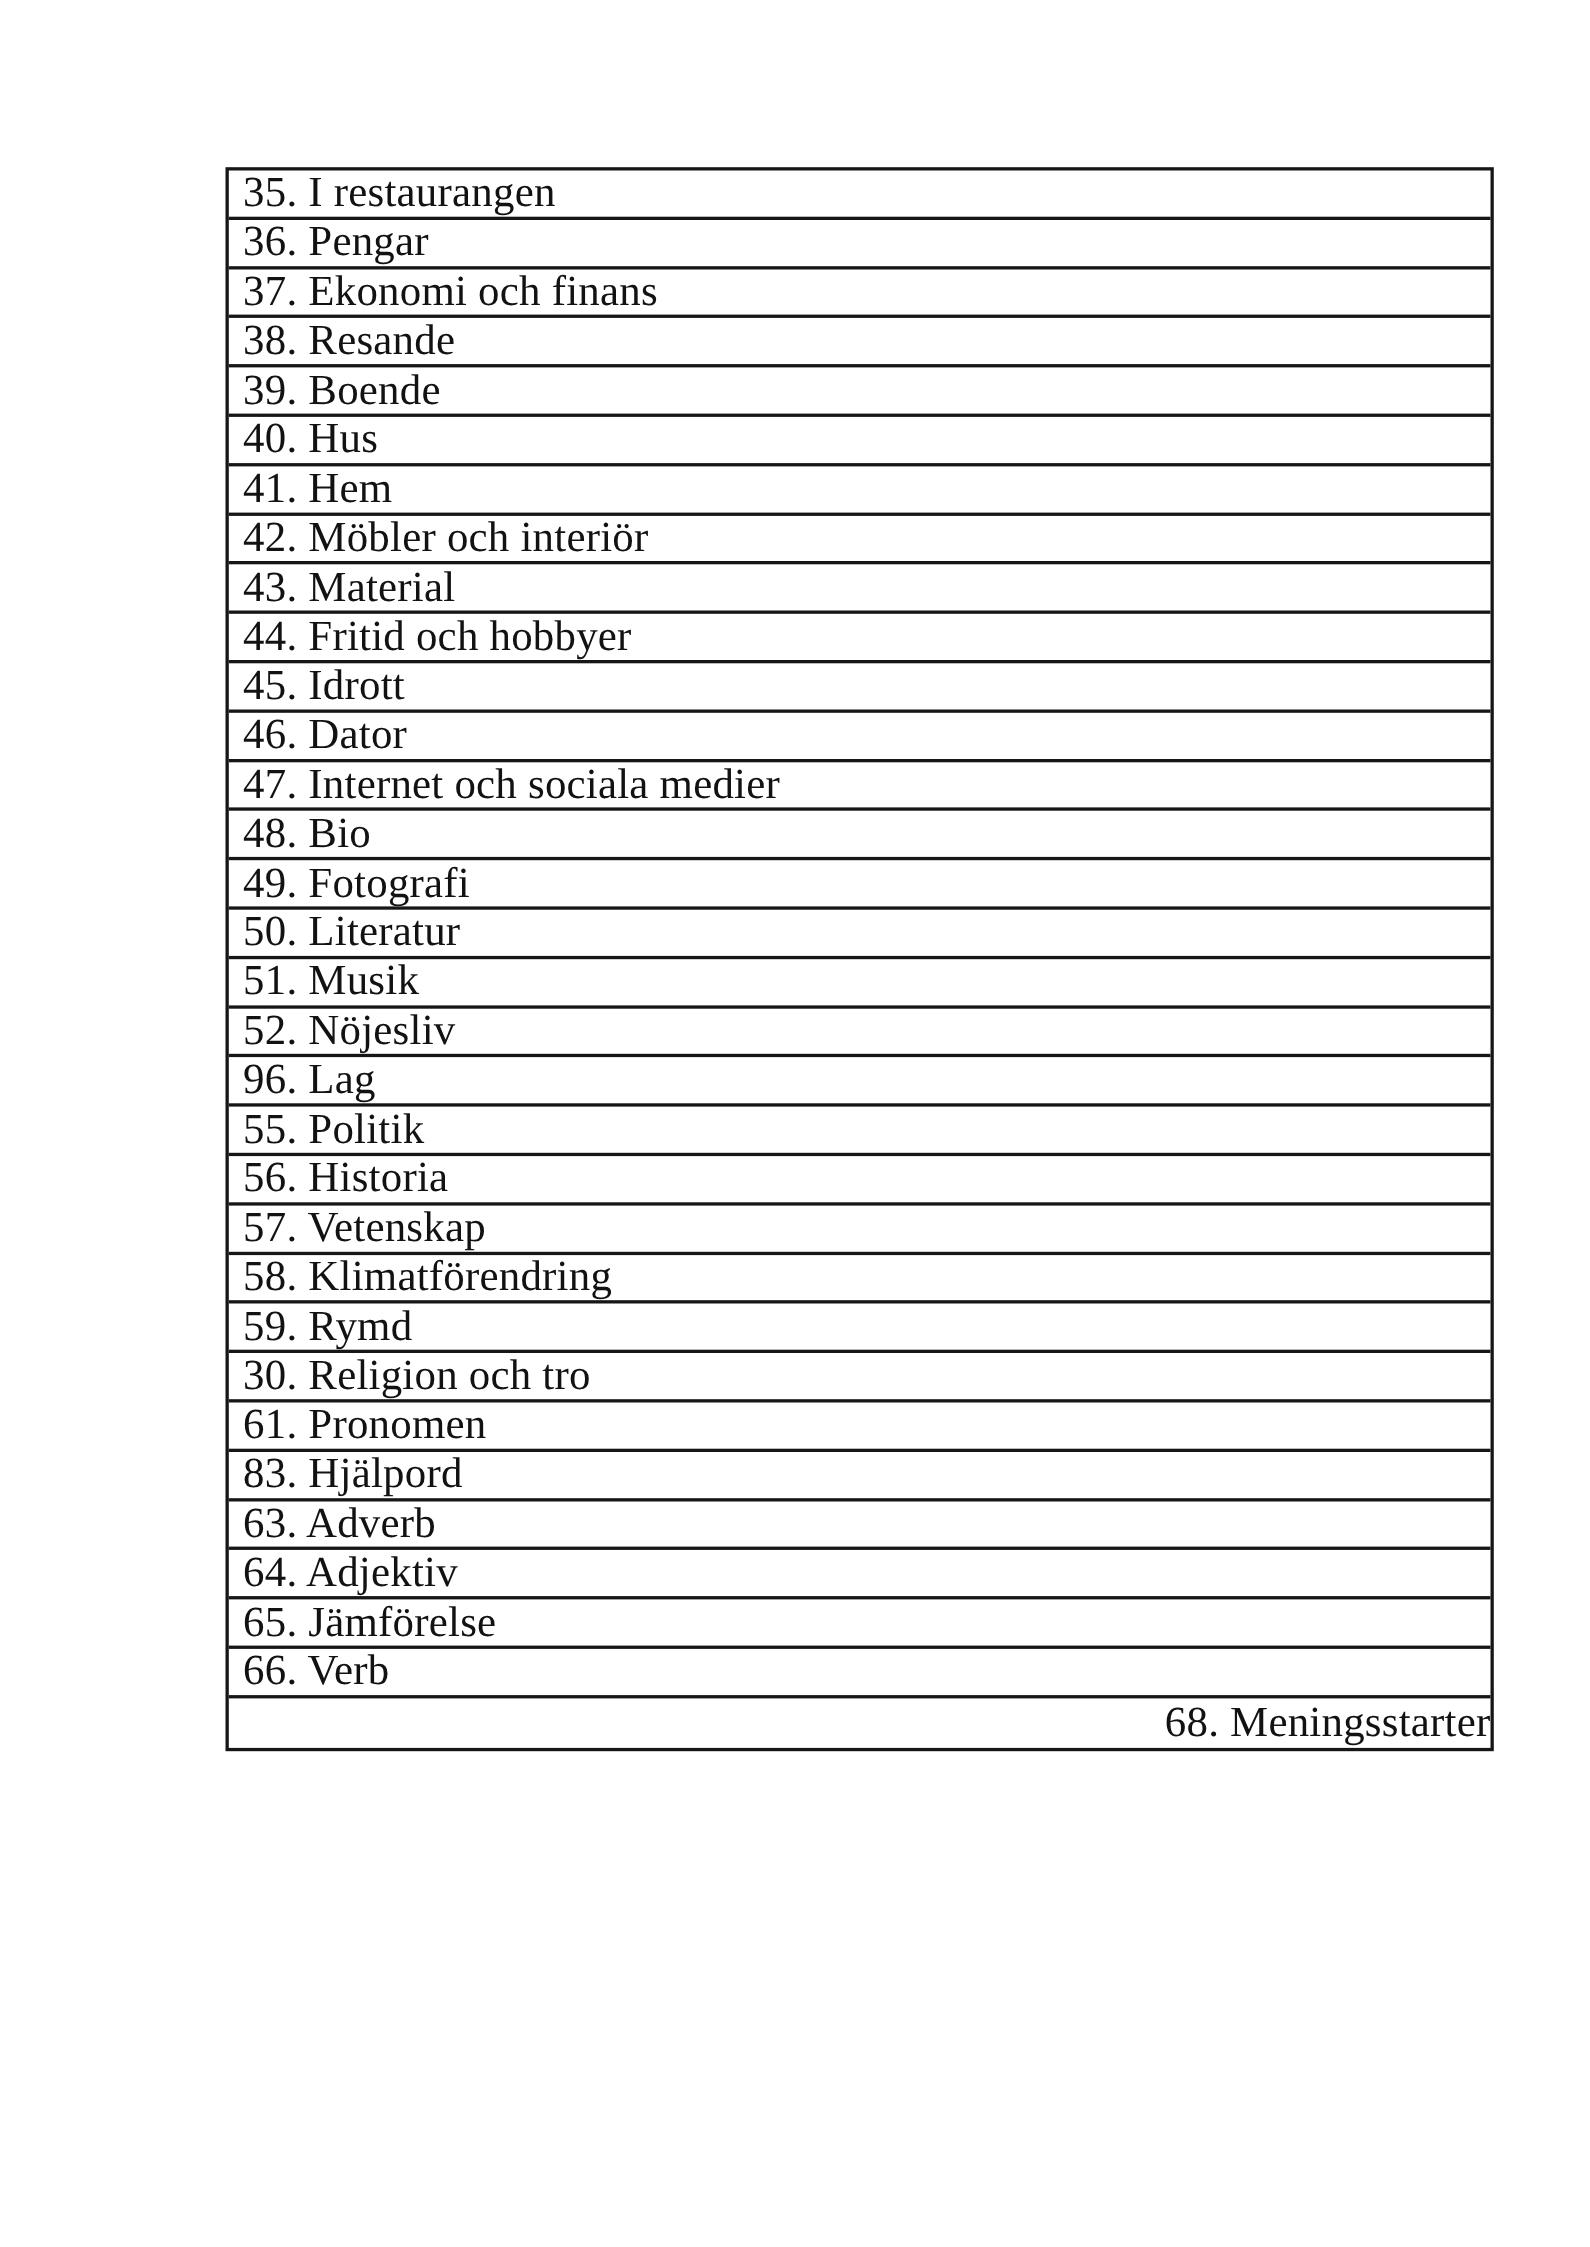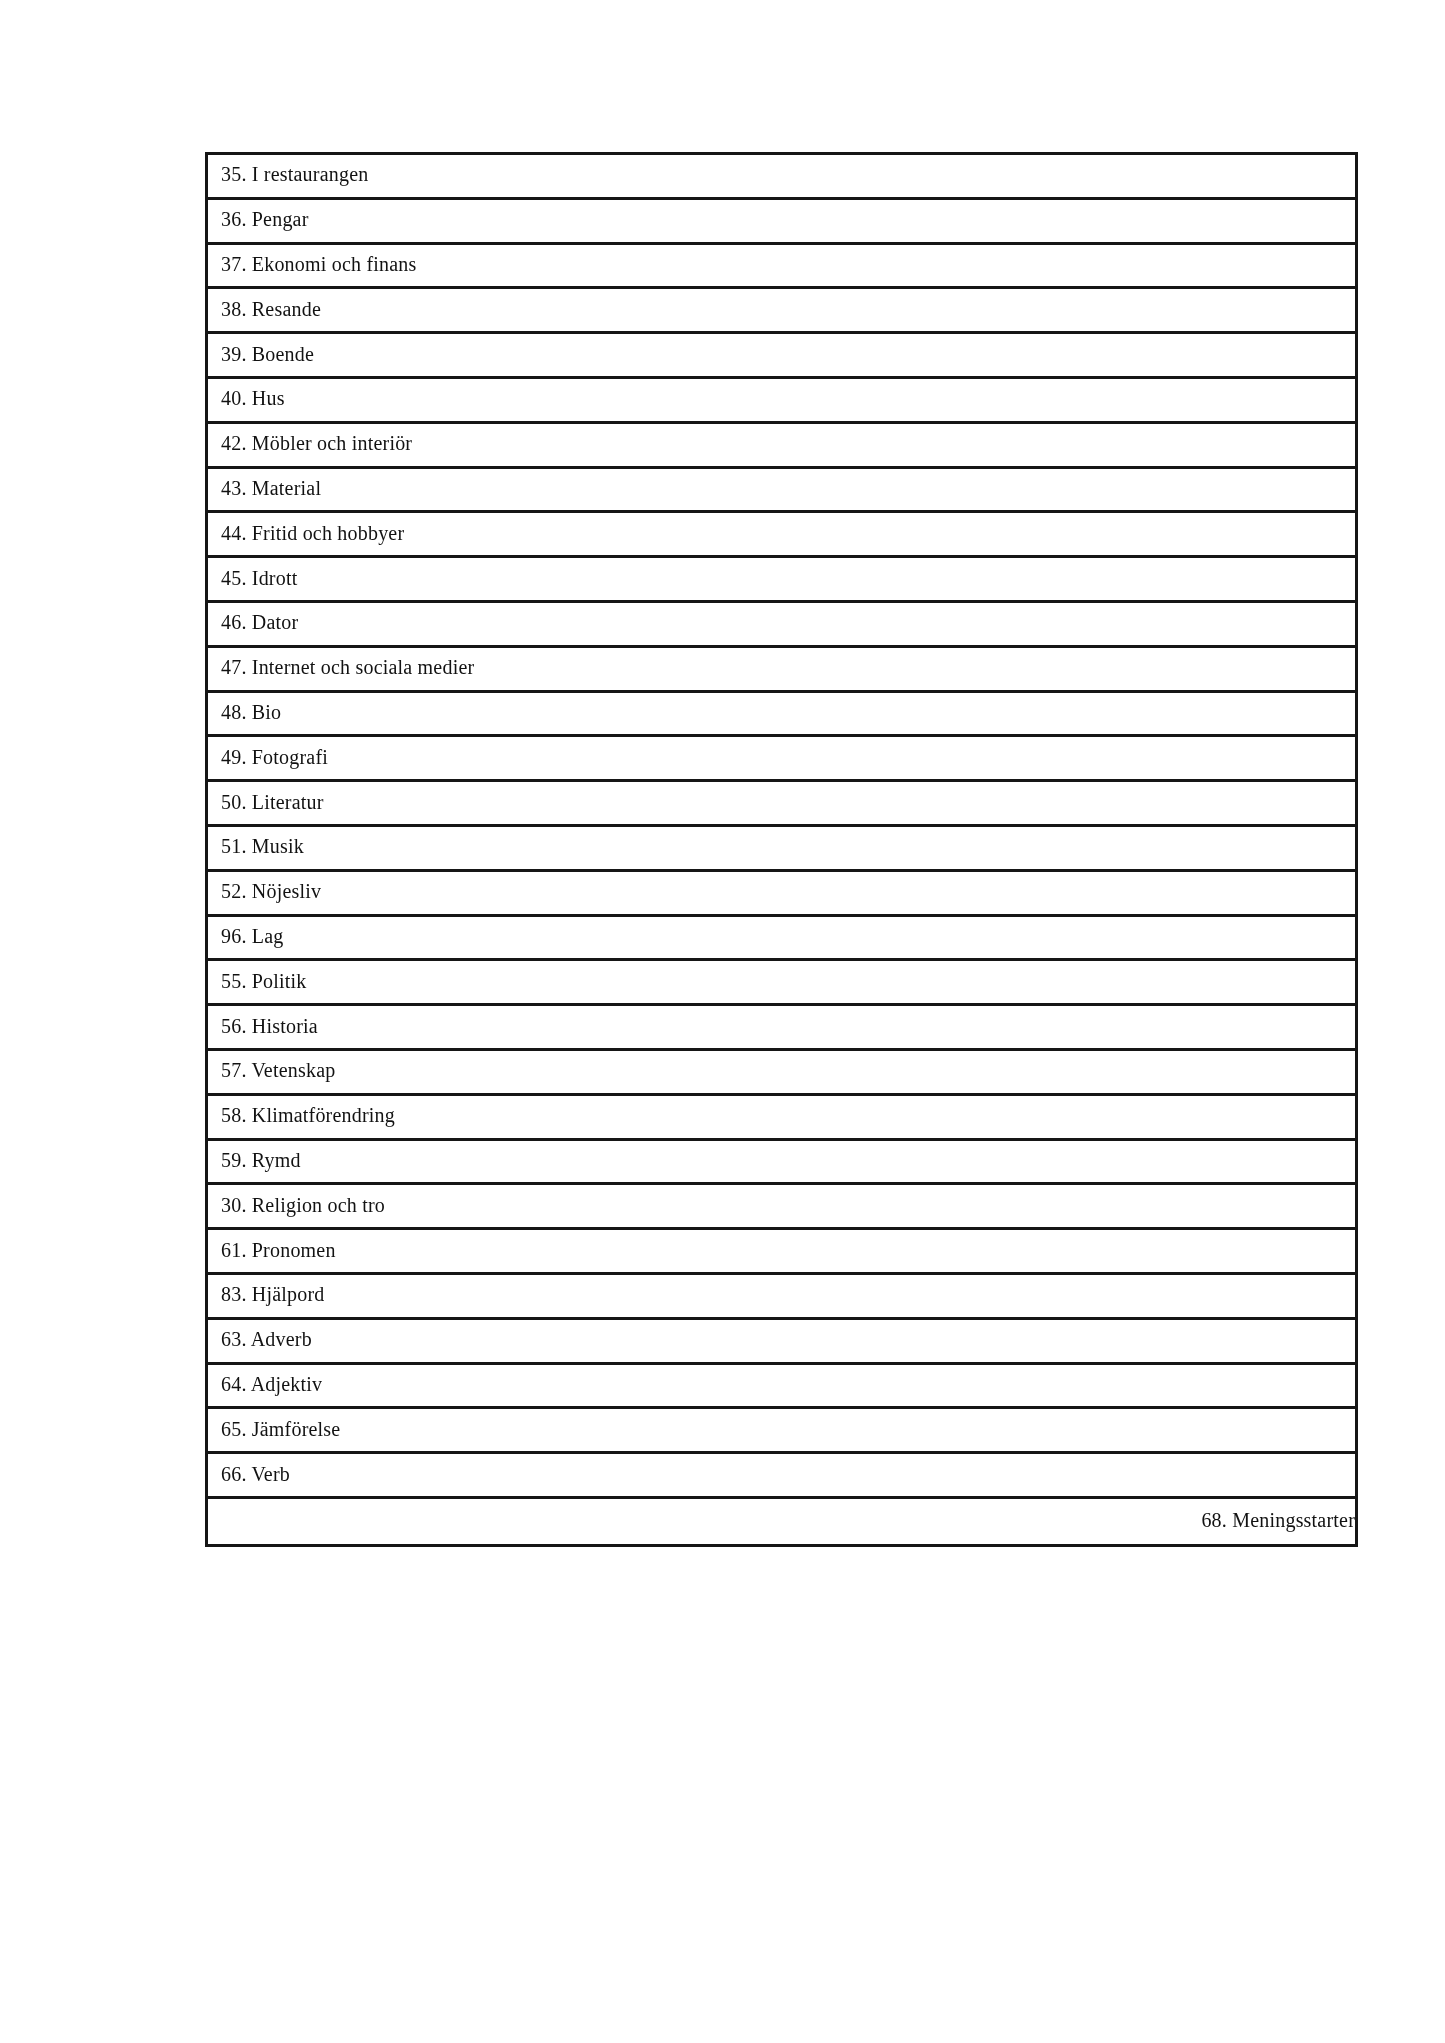--- a/index.html
+++ b/index.html
@@ -36,21 +36,21 @@
     padding-left: 13px;
     overflow: hidden;
   }
 
   .topic-row:last-child {
     border-bottom: none;
     justify-content: flex-end;
   }
 
   .topic-text {
-    font-size: 20px;
+    font-size: 39px;
     color: #121212;
     letter-spacing: 0.2px;
     white-space: nowrap;
     
     position: relative;
     top: -1px;
   }
 </style>
 </head>
 <body>
@@ -75,20 +75,23 @@
       </div>
 
       <div class="topic-row">
         <span class="topic-text">39. Boende</span>
       </div>
 
       <div class="topic-row">
         <span class="topic-text">40. Hus</span>
       </div>
 
+      <div class="topic-row">
+        <span class="topic-text">41. Hem</span>
+      </div>
 
       <div class="topic-row">
         <span class="topic-text">42. Möbler och interiör</span>
       </div>
 
       <div class="topic-row">
         <span class="topic-text">43. Material</span>
       </div>
 
       <div class="topic-row">

